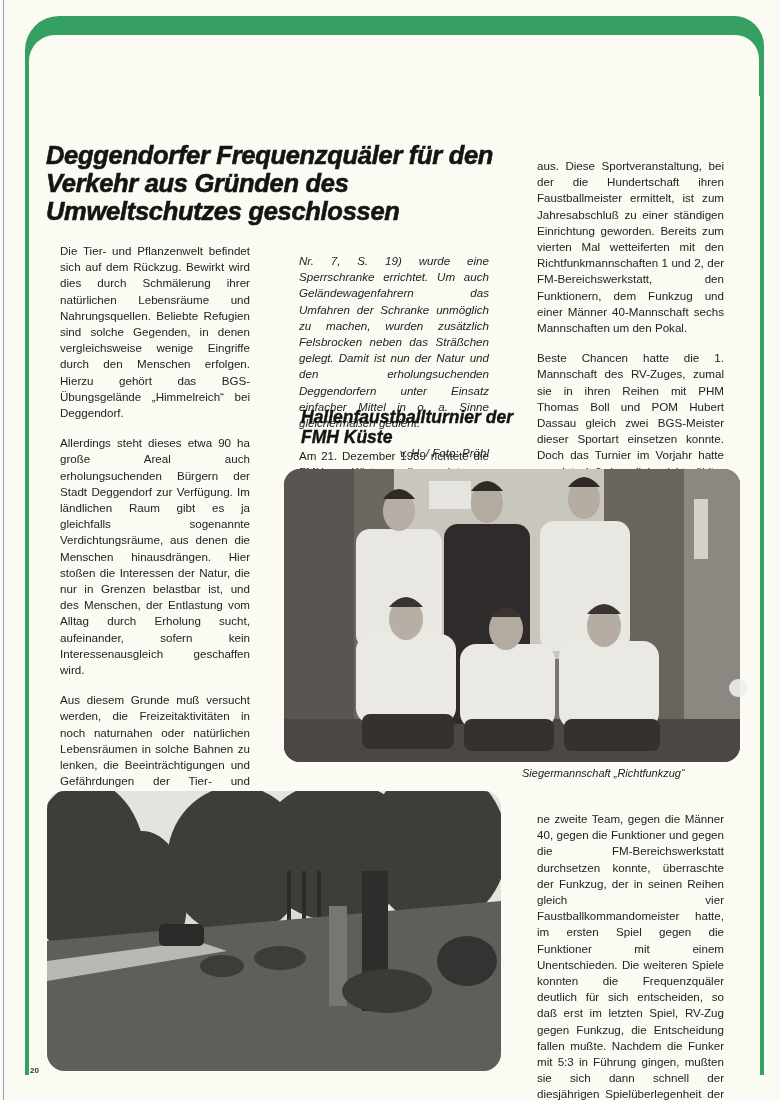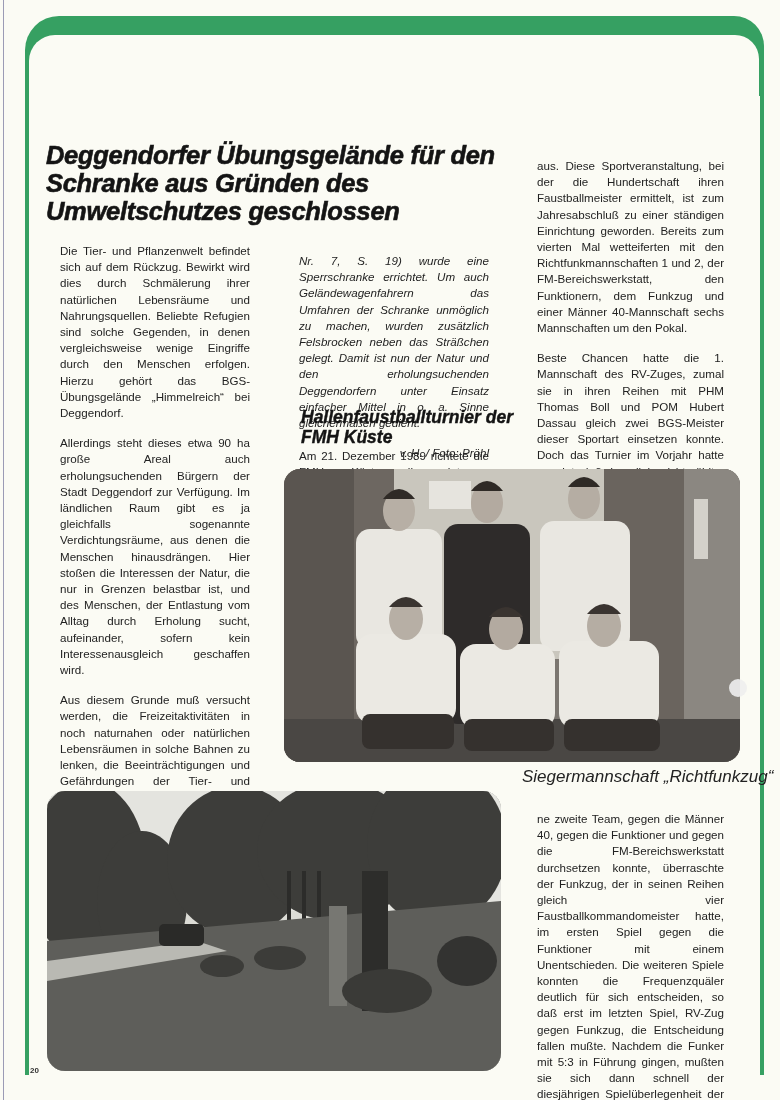--- a/index.html
+++ b/index.html
@@ -42,37 +42,37 @@
     -webkit-text-stroke: 0.4px #141414;
   }
   .col2b { left: 285px; top: 434px; width: 218px; }
 
   .photo {
     position: absolute; overflow: hidden; border-radius: 16px;
   }
   .photo-team { left: 284px; top: 469px; width: 456px; height: 293px; background: #6c6a66; }
   .photo-road { left: 47px; top: 791px; width: 454px; height: 280px; background: #5b5b58; border-radius: 18px; }
   .caption {
-    position: absolute; left: 522px; top: 767px; font-size: 17px; font-style: italic; color: #222; margin: 0;
+    position: absolute; left: 522px; top: 767px; font-size: 11px; font-style: italic; color: #222; margin: 0;
   }
   .page-no {
     position: absolute; left: 30px; top: 1066px; font-size: 8px; font-weight: bold; color: #333;
   }
   .stain { position: absolute; left: 729px; top: 679px; width: 18px; height: 18px; border-radius: 50%; background: #eee; opacity: .9; }
 </style>
 </head>
 <body>
 
 <div class="left-edge"></div>
 <div class="frame-top"></div>
 <div class="frame-left"></div>
 <div class="frame-right"></div>
 <div class="frame-inner"></div>
 
-<h1 class="headline">Deggendorfer Übungsgelände für den Schranke aus Gründen des Umweltschutzes geschlossen</h1>
+<h1 class="headline">Deggendorfer Frequenzquäler für den Verkehr aus Gründen des Umweltschutzes geschlossen</h1>
 
 <div class="col col1">
   <p>Die Tier- und Pflanzenwelt befindet sich auf dem Rückzug. Bewirkt wird dies durch Schmälerung ihrer natürlichen Lebensräume und Nahrungsquellen. Beliebte Refugien sind solche Gegenden, in denen vergleichsweise wenige Eingriffe durch den Menschen erfolgen. Hierzu gehört das BGS-Übungsgelände „Himmelreich“ bei Deggendorf.</p>
   <p>Allerdings steht dieses etwa 90 ha große Areal auch erholungsuchenden Bürgern der Stadt Deggendorf zur Verfügung. Im ländlichen Raum gibt es ja gleichfalls sogenannte Verdichtungsräume, aus denen die Menschen hinausdrängen. Hier stoßen die Interessen der Natur, die nur in Grenzen belastbar ist, und des Menschen, der Entlastung vom Alltag durch Erholung sucht, aufeinander, sofern kein Interessenausgleich geschaffen wird.</p>
   <p>Aus diesem Grunde muß versucht werden, die Freizeitaktivitäten in noch naturnahen oder natürlichen Lebensräumen in solche Bahnen zu lenken, die Beeinträchtigungen und Gefährdungen der Tier- und Pflanzenwelt vermindern oder gar vermeiden. Dies läßt sich, wie auf dem Übungsgelände „Himmelreich“ geschehen, oft durch einfache Mittel erreichen. Dort konnte bislang das Teersträßchen über das „Himmelreich“-Gelände in beiden Richtungen durchgehend zwischen Hirzau und Kohlberg befahren werden. Gerne wurde dieser „Schleichweg“ als Umgehungsstraße genutzt, um dem Stau im Stadtkern zu entgehen. Dem wurde jetzt ein Riegel vorgeschoben. Neben dem renovierten Wegkreuz (s. Zeitschrift für den BGS 1989</p>
 </div>
 
 <div class="col col2">
   <p>Nr. 7, S. 19) wurde eine Sperrschranke errichtet. Um auch Geländewagenfahrern das Umfahren der Schranke unmöglich zu machen, wurden zusätzlich Felsbrocken neben das Sträßchen gelegt. Damit ist nun der Natur und den erholungsuchenden Deggendorfern unter Einsatz einfacher Mittel in o. a. Sinne gleichermaßen gedient.</p>
   <p class="byline">v. H. / Foto: Pröhl</p>

